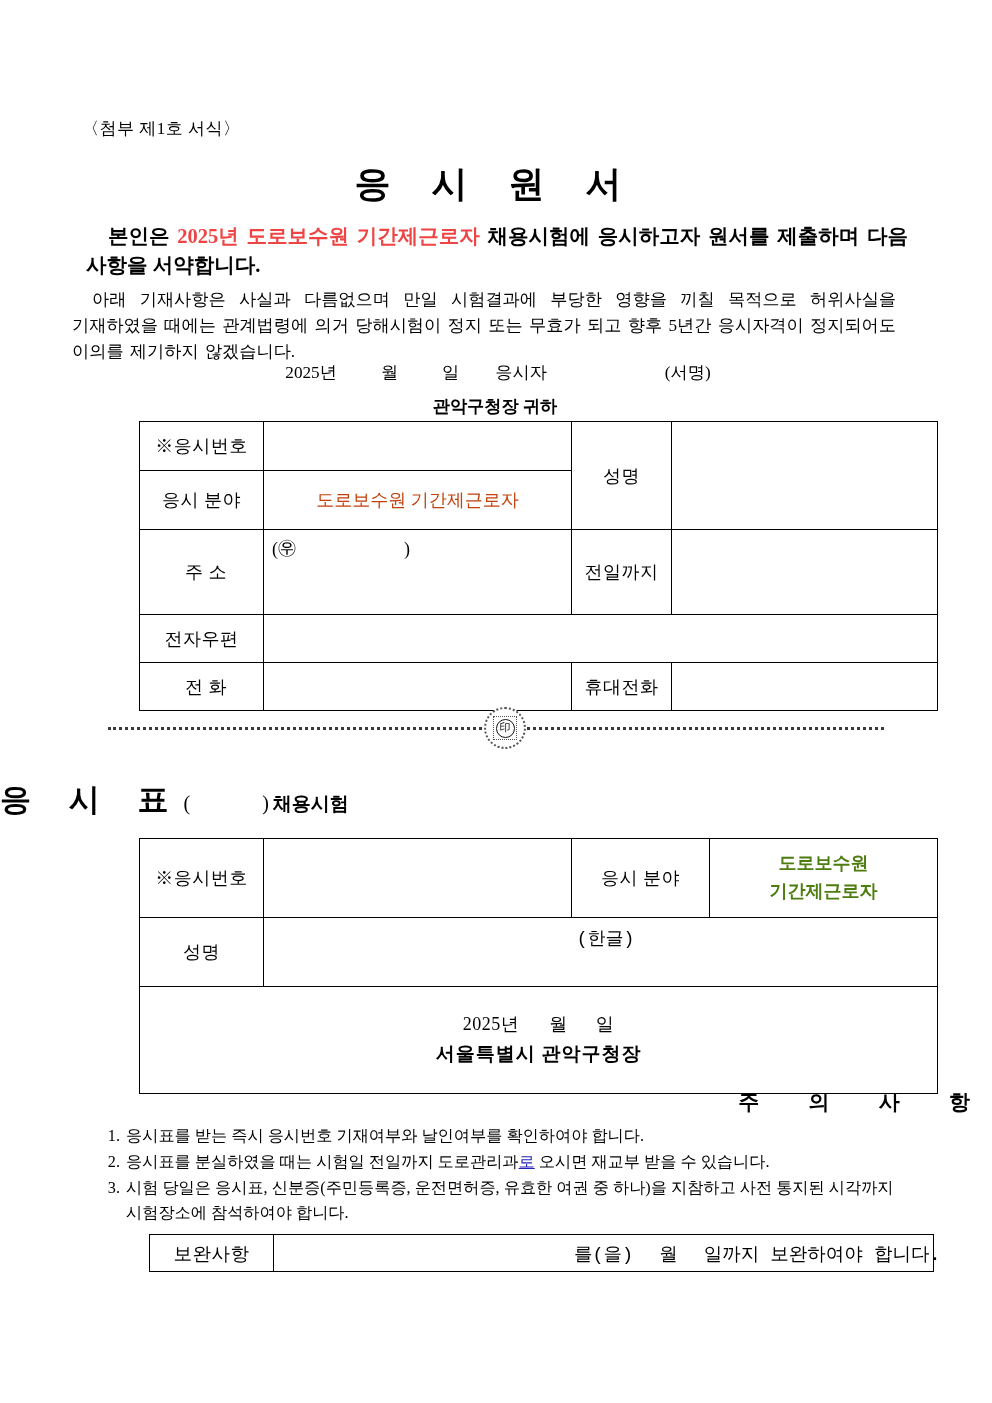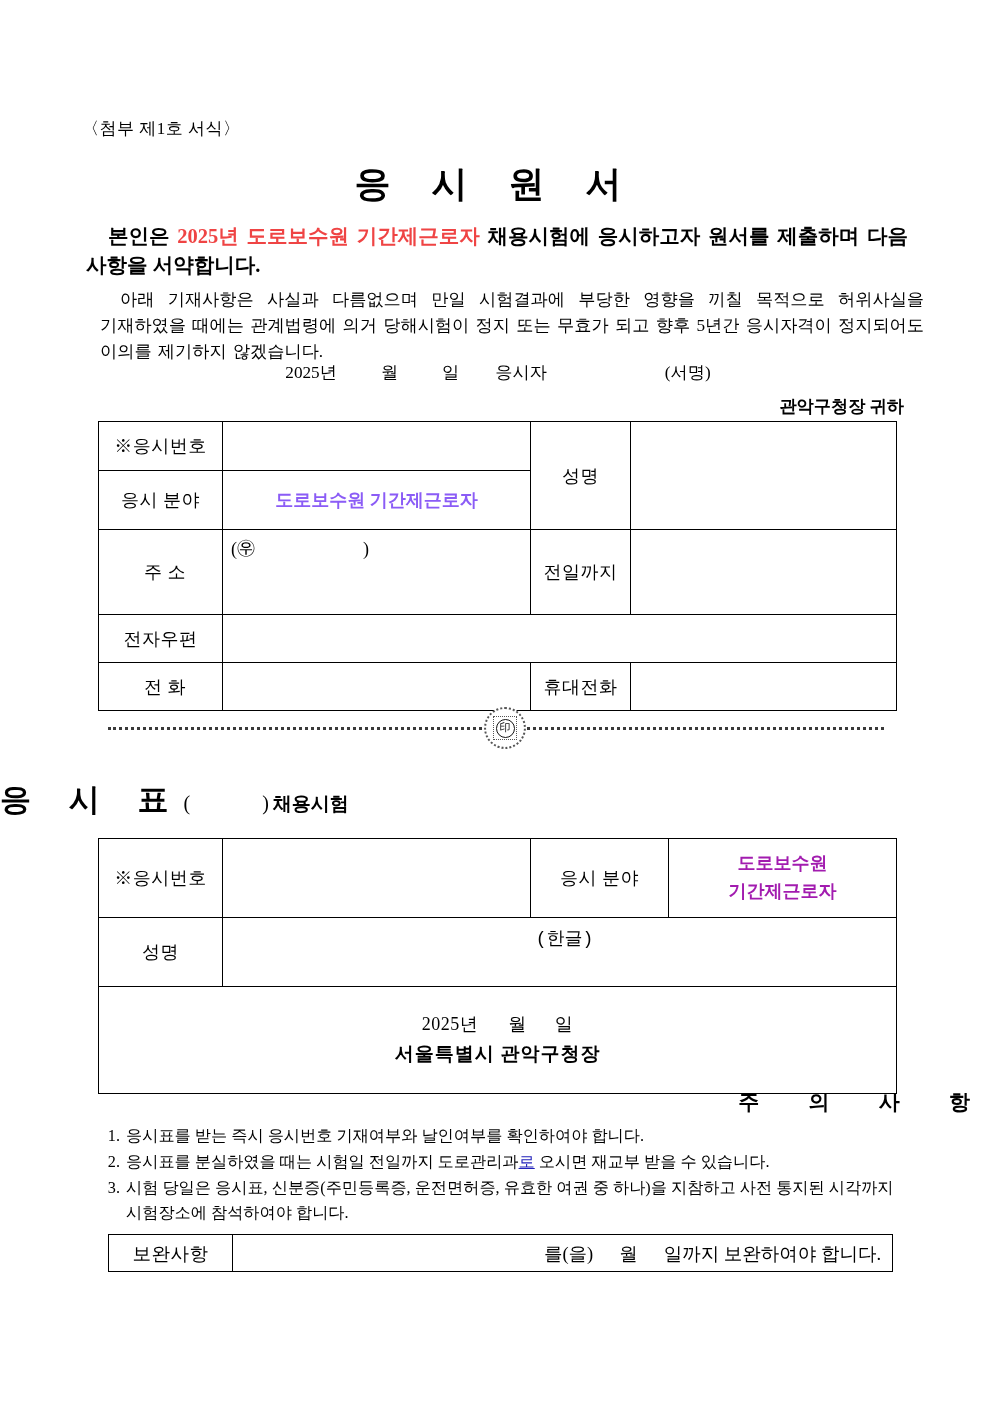--- a/index.html
+++ b/index.html
@@ -55,21 +55,21 @@
     line-height: 1.42;
     text-indent: 22px;
     text-align: justify;
     word-break: keep-all;
   }
   .blue { color: #ef4444; }
 
   
   .oath {
     position: absolute;
-    left: 100px;
+    left: 72px;
     top: 287px;
     width: 824px;
     font-size: 17.2px;
     line-height: 1.52;
     text-indent: 20px;
     text-align: justify;
     word-spacing: 2px;
     word-break: keep-all;
   }
 
@@ -87,31 +87,32 @@
   .sig-line .sp-md { display: inline-block; width: 36px; }
   .sig-line .sp-xl { display: inline-block; width: 118px; }
 
   .addressee {
     position: absolute;
     top: 394px;
     left: 86px;
     width: 824px;
     font-size: 17.2px;
     font-weight: bold;
-    text-align: right;
+    text-align: center;
     padding-right: 6px;
     white-space: nowrap;
     box-sizing: border-box;
   }
 
   
   table.form-table {
     position: absolute;
     border-collapse: collapse;
     table-layout: fixed;
+    margin-left: 41px;
   }
   table.form-table td {
     border: 1px solid #000000;
     padding: 0;
     font-size: 18px;
     vertical-align: middle;
     text-align: center;
   }
   td.lbl {
     font-size: 18.5px;
@@ -132,28 +133,28 @@
     text-align: left !important;
     vertical-align: top !important;
     padding: 4px 0 0 8px !important;
     font-size: 17px;
   }
   .addr-cell .paren-gap { display: inline-block; width: 108px; }
 
   
   #table-ticket { left: 98px; top: 838px; width: 798px; }
   td.field-blue {
-    color: #a21caf;
+    color: #4d7c0f;
     font-weight: bold;
     font-size: 19px;
     line-height: 1.55;
   }
   td.field-blue-1line {
-    color: #8b5cf6;
-    font-weight: bold;
+    color: #c2410c;
+    font-weight: normal;
     font-size: 21px;
     text-align: center;
   }
   td.hangul-cell {
     text-align: center;
     vertical-align: top !important;
     padding: 8px 0 0 10px !important;
     font-size: 18px;
     font-family: Liberation Mono, monospace;
   }
@@ -292,20 +293,21 @@
     width: 784px;
   }
   #table-supplement td {
     height: 36px;
     font-size: 18.5px;
   }
   td.supplement-text {
     text-align: right;
     padding-left: 300px !important;
     white-space: nowrap;
+    font-family: Liberation Mono, monospace;
   }
   .supplement-text .g { display: inline-block; width: 26px; }
 </style>
 </head>
 <body>
 
 <div class="page">
 
   <div class="form-code">〈첨부 제1호 서식〉</div>
 

